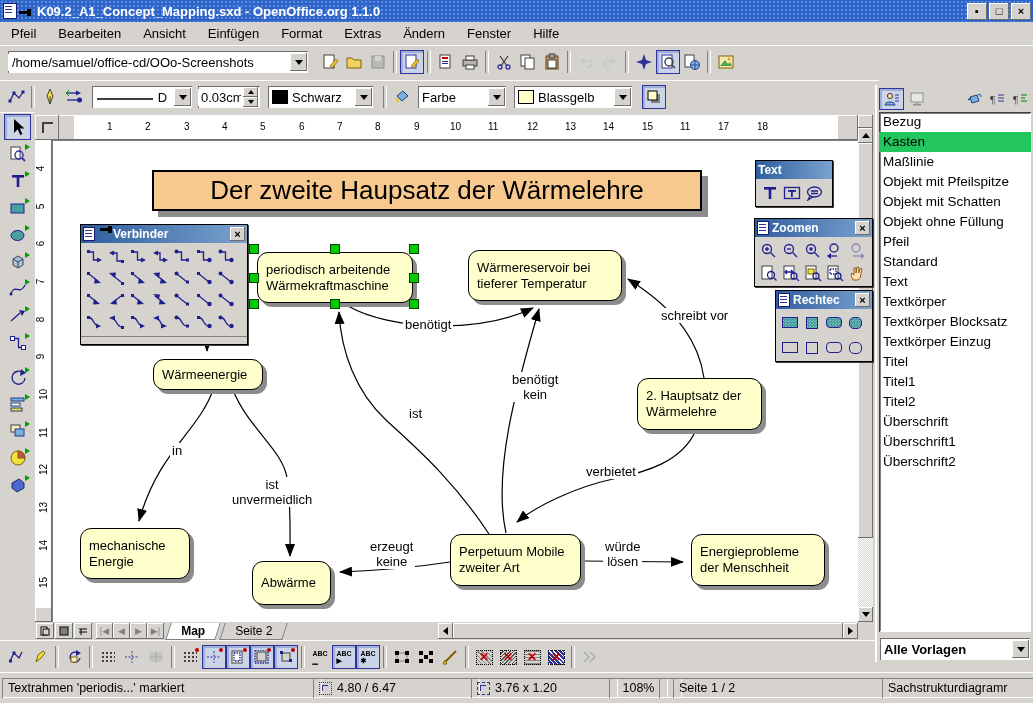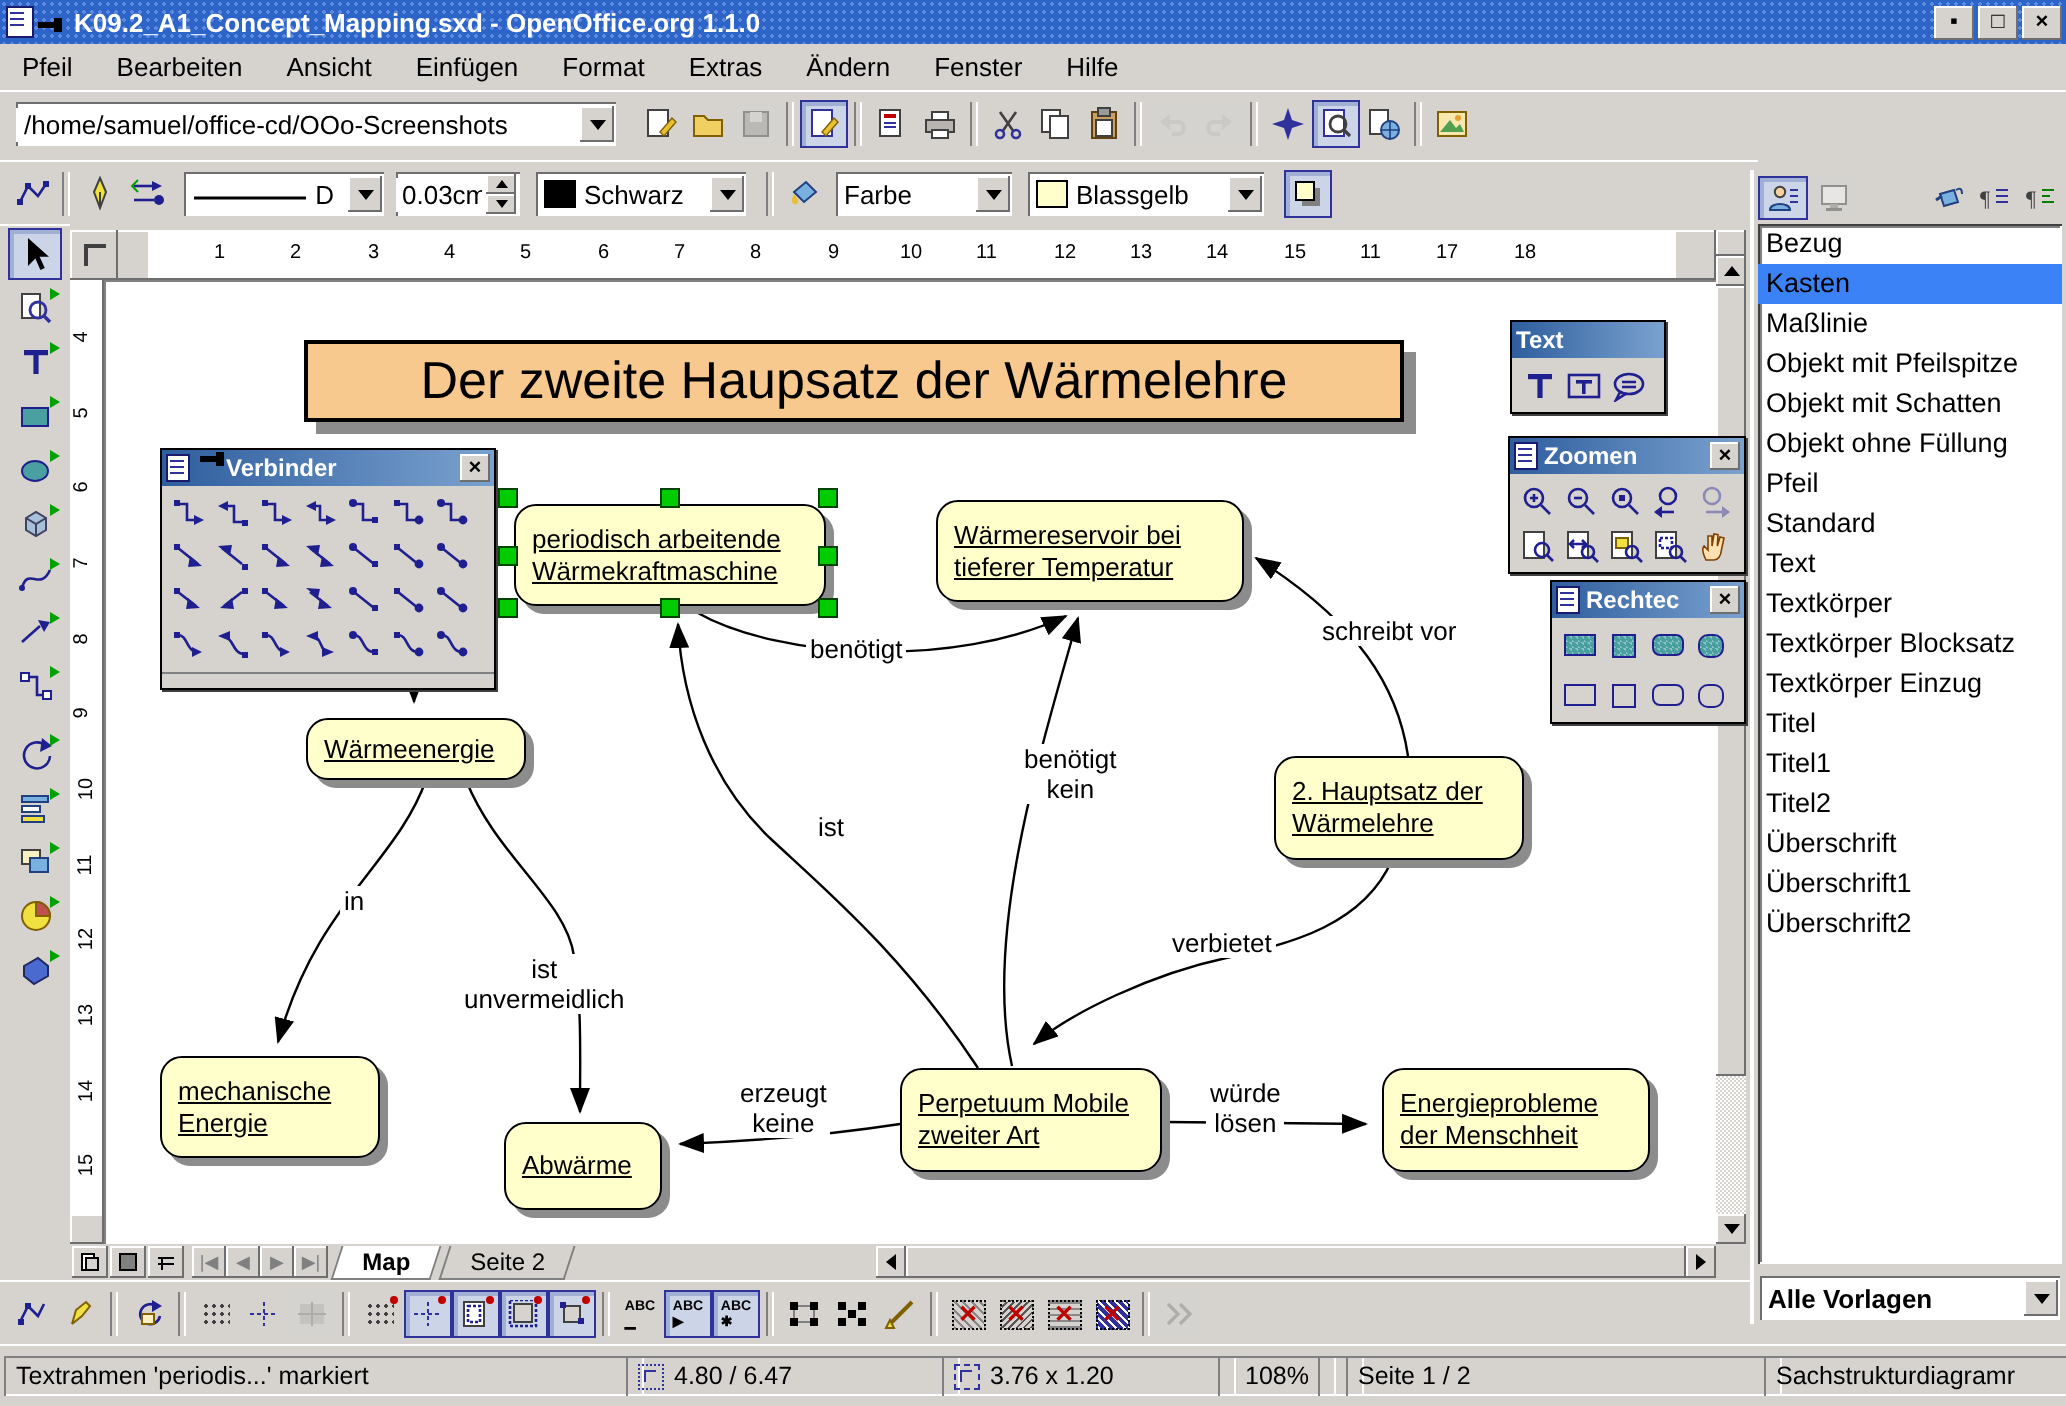--- a/index.html
+++ b/index.html
@@ -60,42 +60,42 @@
   #ruler-h{left:35px;top:115px;width:823px;height:25px;background:linear-gradient(90deg,#d6d3ce 0 39px,#ffffff 39px 803px,#d6d3ce 803px);font-size:10px;}
   #ruler-h .tick{position:absolute;top:6px;}
   #ruler-v{left:35px;top:140px;width:17px;height:482px;background:linear-gradient(#ffffff 0 468px,#d6d3ce 468px);font-size:10px;}
   #ruler-v .tick{position:absolute;left:3px;transform:rotate(-90deg);}
   
   #canvas{left:52px;top:140px;width:806px;height:482px;background:#fff;box-shadow:inset 1px 1px 0 #808080;}
   #banner{position:absolute;left:152px;top:170px;width:546px;height:37px;background:#f8c98e;border:2px solid #000;
     box-shadow:6px 6px 0 #8c8c8c;display:flex;align-items:center;justify-content:center;font-size:26px;white-space:nowrap;}
   .node{position:absolute;background:#ffffcc;border:1px solid #000;border-radius:11px;
     box-shadow:4px 4px 0 #8c8c8c;display:flex;align-items:center;padding:12px 8px;
-    font-size:13px;line-height:16px;white-space:pre-line;z-index:3;box-sizing:border-box;text-decoration:underline;}
+    font-size:13px;line-height:16px;white-space:pre-line;z-index:3;box-sizing:border-box;}
   .elabel{position:absolute;background:#fff;font-size:13px;line-height:15px;text-align:center;
     white-space:pre-line;z-index:2;padding:0 2px;}
   .handle{position:absolute;width:8px;height:8px;background:#00cc00;border:1px solid #004400;z-index:4;}
   
   .palette{position:absolute;background:#d6d3ce;border:1px solid #000;z-index:10;
     box-shadow:1px 1px 0 #404040;}
   .ptitle{height:18px;background:linear-gradient(90deg,#2f5e9e,#7aa2cf);color:#fff;font-weight:bold;font-size:12px;
     display:flex;align-items:center;padding:0 2px;gap:3px;}
   .ptitle .docicon{width:10px;height:12px;}
   .xbtn{margin-left:auto;width:15px;height:14px;background:#d6d3ce;color:#000;font-size:11px;font-weight:bold;
     display:flex;align-items:center;justify-content:center;}
   .pgrid{display:grid;padding:3px;gap:1px;}
   .pcell{width:21px;height:21px;display:flex;align-items:center;justify-content:center;background:#d6d3ce;}
   .rshape{border:1px solid #1f1f8f;}
   .rfill{background:#4aa0a0;background-image:linear-gradient(45deg,rgba(255,255,255,.35) 25%,transparent 25%,transparent 75%,rgba(255,255,255,.35) 75%);background-size:3px 3px;}
   
   #stylist{left:875px;top:85px;width:158px;height:577px;border-left:2px solid #fff;box-sizing:border-box;background:#d6d3ce;}
   #stylist-tb{height:26px;display:flex;align-items:center;padding:1px 2px;}
   #stylist-list{position:absolute;left:2px;top:27px;width:152px;height:520px;background:#fff;overflow:hidden;font-size:13.5px;}
   .st-item{height:20px;line-height:20px;padding-left:4px;white-space:nowrap;}
-  .st-item.selected{background:#3b82f6;}
+  .st-item.selected{background:#22c55e;}
   #stylist-filter{position:absolute;left:3px;top:553px;width:150px;height:22px;background:#fff;display:flex;align-items:center;}
   
   .sb{background:#e8e6e2;background-image:repeating-conic-gradient(#fff 0 25%,#d6d3ce 0 50%);background-size:2px 2px;}
   .sbtn{background:#d6d3ce;display:flex;align-items:center;justify-content:center;}
   .tri-u{width:0;height:0;border-left:4px solid transparent;border-right:4px solid transparent;border-bottom:5px solid #000;}
   .tri-d{width:0;height:0;border-left:4px solid transparent;border-right:4px solid transparent;border-top:5px solid #000;}
   .tri-l{width:0;height:0;border-top:4px solid transparent;border-bottom:4px solid transparent;border-right:5px solid #000;}
   .tri-r{width:0;height:0;border-top:4px solid transparent;border-bottom:4px solid transparent;border-left:5px solid #000;}
   
   #tabrow{left:0;top:622px;width:858px;height:18px;display:flex;align-items:center;}

